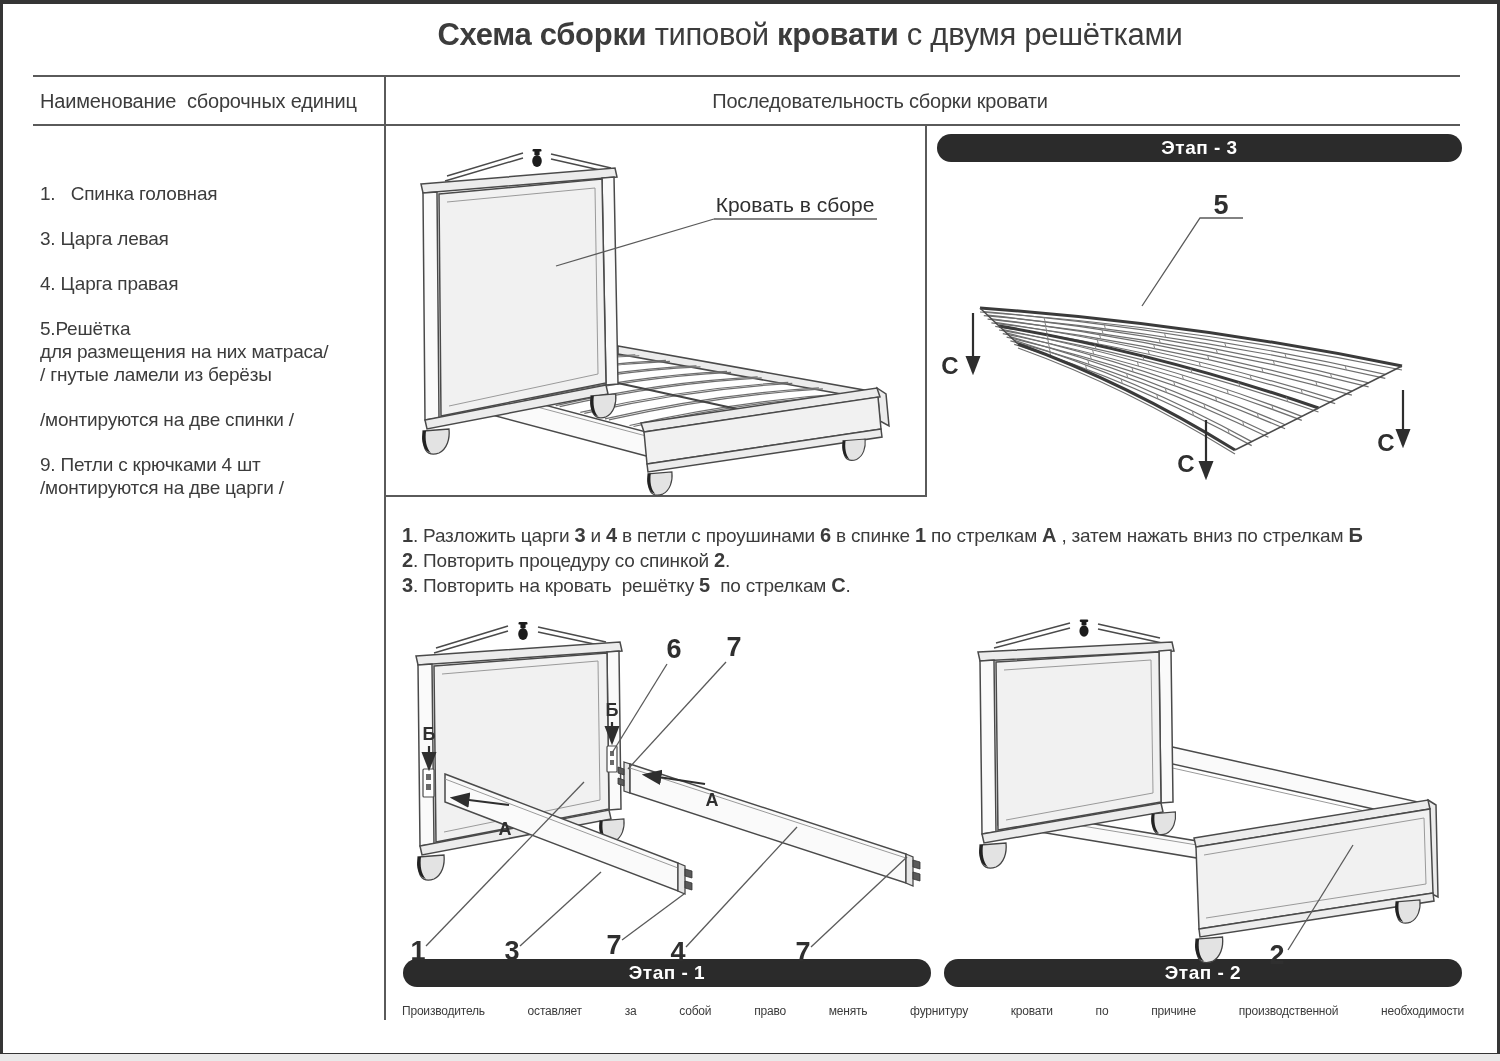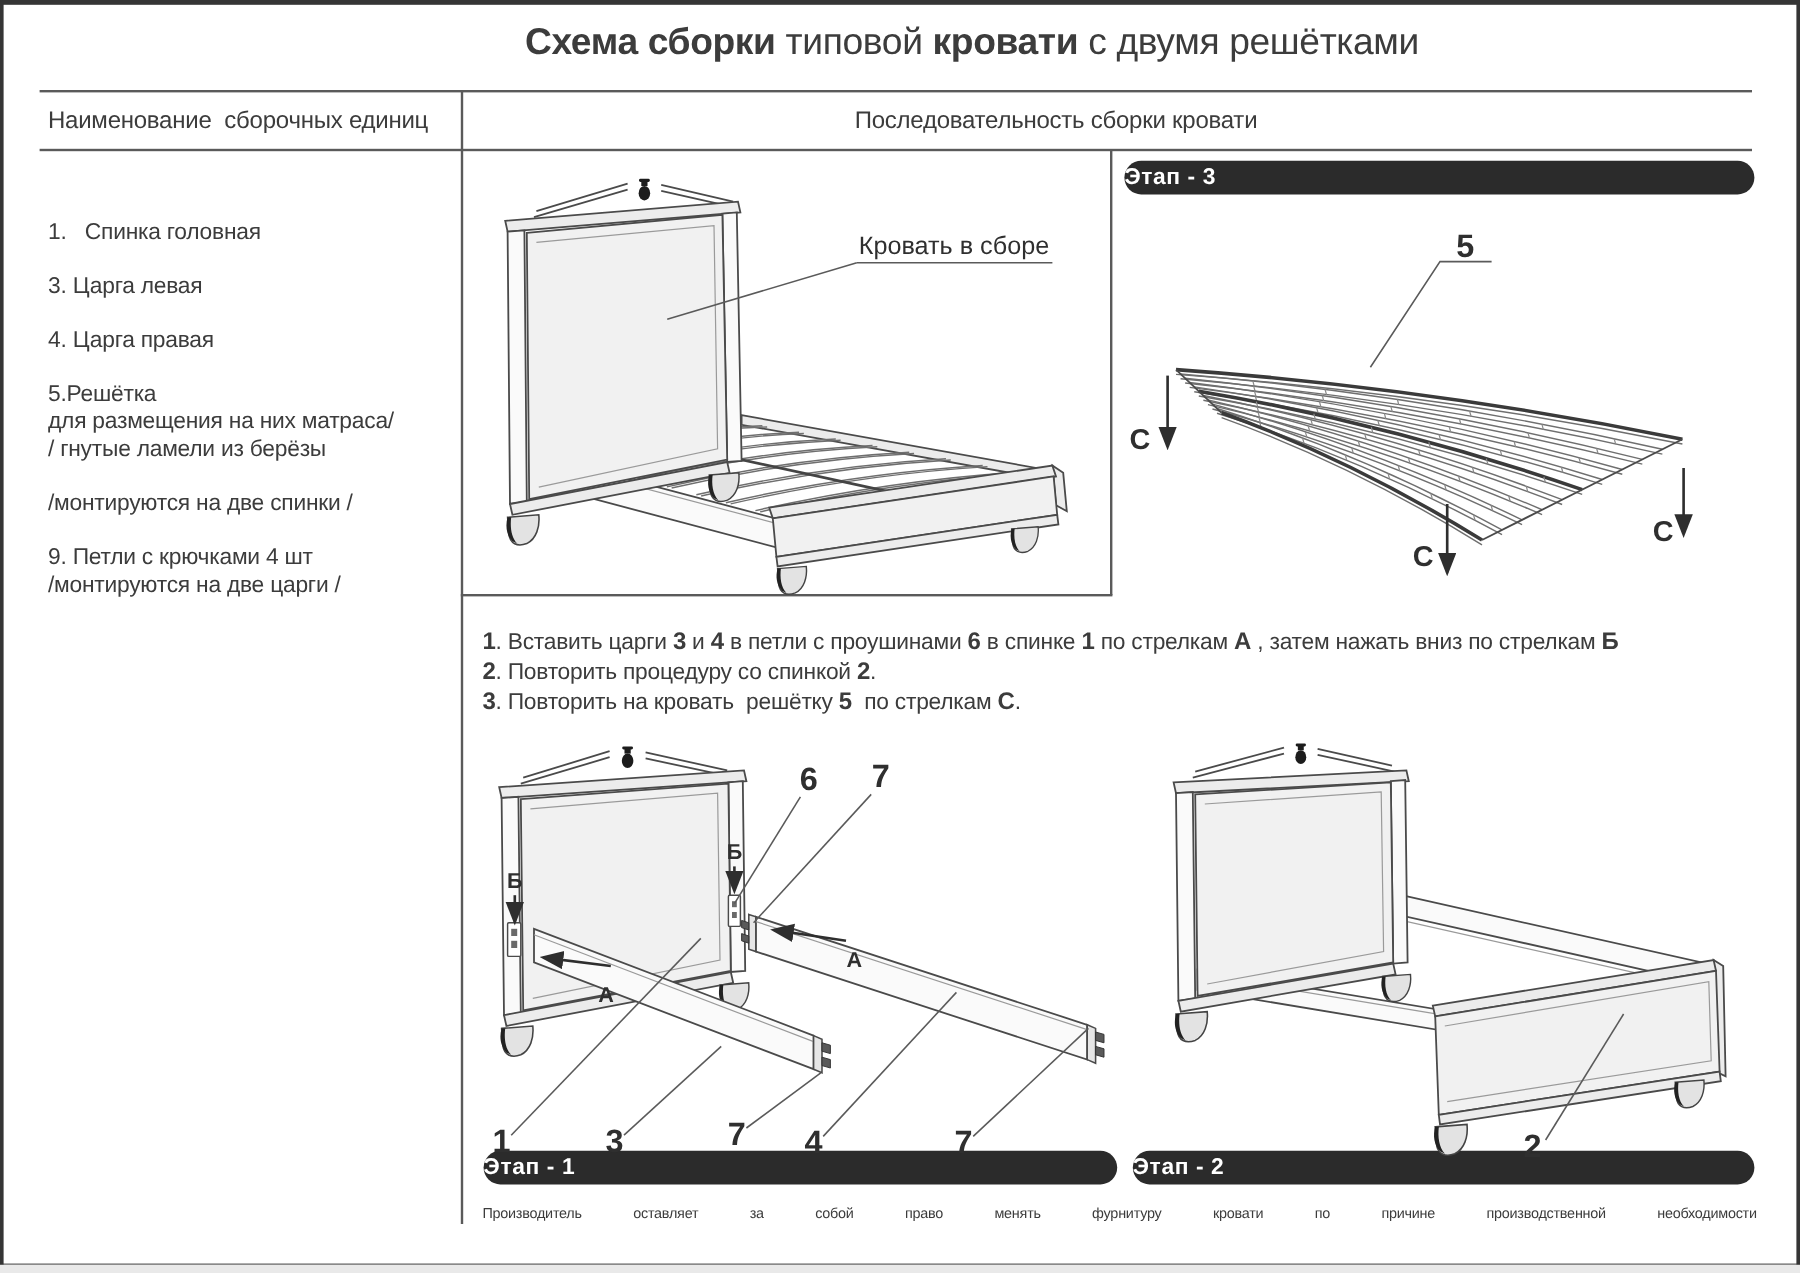--- a/index.html
+++ b/index.html
@@ -18,21 +18,21 @@
   }
   .title .b{font-weight:bold;}
   .colhead{font-size:20px;letter-spacing:-0.2px;white-space:pre;}
   .parts{top:182px;left:40px;width:342px;}
   .part-item{font-size:19px;line-height:23px;margin-bottom:22px;white-space:pre-wrap;letter-spacing:-0.2px;}
   .instructions{top:523px;left:402px;width:1062px;}
   .ins-line{font-size:19px;line-height:24px;white-space:pre-wrap;letter-spacing:-0.2px;}
   .ins-line .b{font-weight:bold;font-size:20px;}
   .badge{
     position:absolute;height:28px;background:#2b2b2b;border-radius:14px;
-    color:#ffffff;font-size:19px;font-weight:bold;line-height:28px;
+    color:#ffffff;font-size:19px;font-weight:bold;text-align:center;line-height:28px;
     letter-spacing:0.5px;
   }
   .footer{
     top:1004px;left:402px;width:1062px;font-size:12px;letter-spacing:-0.2px;
     word-spacing:5px;text-align:justify;text-align-last:justify;
   }
   svg{position:absolute;overflow:visible;}
   svg text{font-family:"Liberation Sans",sans-serif;fill:#2f2f2f;}
   .co{font-size:27px;font-weight:bold;}      
   .sm{font-size:18px;font-weight:bold;}      
@@ -82,21 +82,21 @@
       <div class="part-item"><div>5.Решётка</div><div>для размещения на них матраса/</div><div>/ гнутые ламели из берёзы</div></div>
       <div class="part-item"><div>/монтируются на две спинки /</div></div>
       <div class="part-item"><div>9. Петли с крючками 4 шт</div><div>/монтируются на две царги /</div></div>
     </div>
 
   <div class="badge" style="left:937px;top:134px;width:525px;">Этап - 3</div>
   <div class="badge" style="left:403px;top:959px;width:528px;">Этап - 1</div>
   <div class="badge" style="left:944px;top:959px;width:518px;">Этап - 2</div>
 
   <div class="abs instructions">
-      <div class="ins-line"><span class="b">1</span><span>. Вставить царги </span><span class="b">3</span><span> и </span><span class="b">4</span><span> в петли с проушинами </span><span class="b">6</span><span> в спинке </span><span class="b">1</span><span> по стрелкам </span><span class="b">А</span><span> , затем нажать вниз по стрелкам </span><span class="b">Б</span></div>
+      <div class="ins-line"><span class="b">1</span><span>. Разложить царги </span><span class="b">3</span><span> и </span><span class="b">4</span><span> в петли с проушинами </span><span class="b">6</span><span> в спинке </span><span class="b">1</span><span> по стрелкам </span><span class="b">А</span><span> , затем нажать вниз по стрелкам </span><span class="b">Б</span></div>
       <div class="ins-line"><span class="b">2</span><span>. Повторить процедуру со спинкой </span><span class="b">2</span><span>.</span></div>
       <div class="ins-line"><span class="b">3</span><span>. Повторить на кровать  решётку </span><span class="b">5</span><span>  по стрелкам </span><span class="b">С</span><span>.</span></div>
     </div>
 
   <div class="abs footer">Производитель оставляет за собой право менять фурнитуру кровати по причине производственной необходимости</div>
 
   <svg style="left:385px;top:126px;" width="541" height="371" viewBox="0 0 541 371">
     <defs>
       <g id="foot">
         <path d="M0,2 L26,0 C27,10 24,20 16,24 C8,27 2,24 1,16 Z" fill="#e3e3e3" stroke="#444" stroke-width="1.3"></path>

